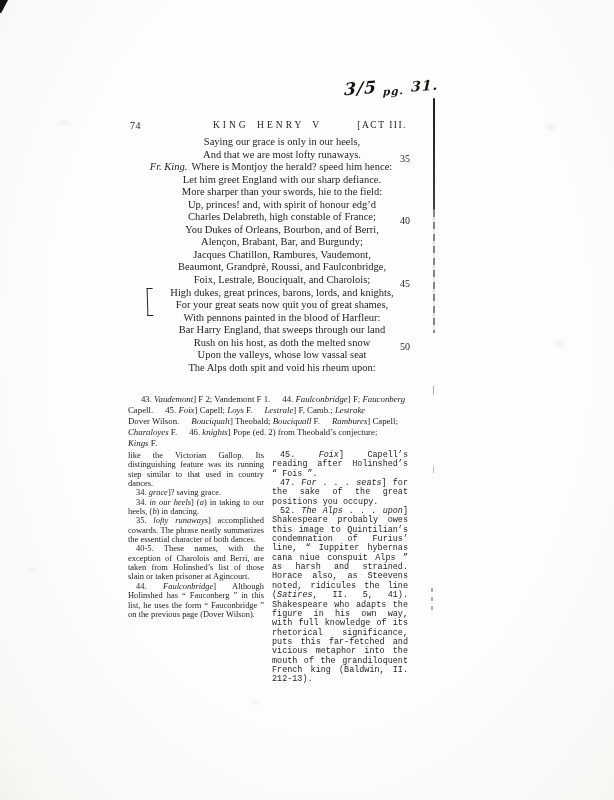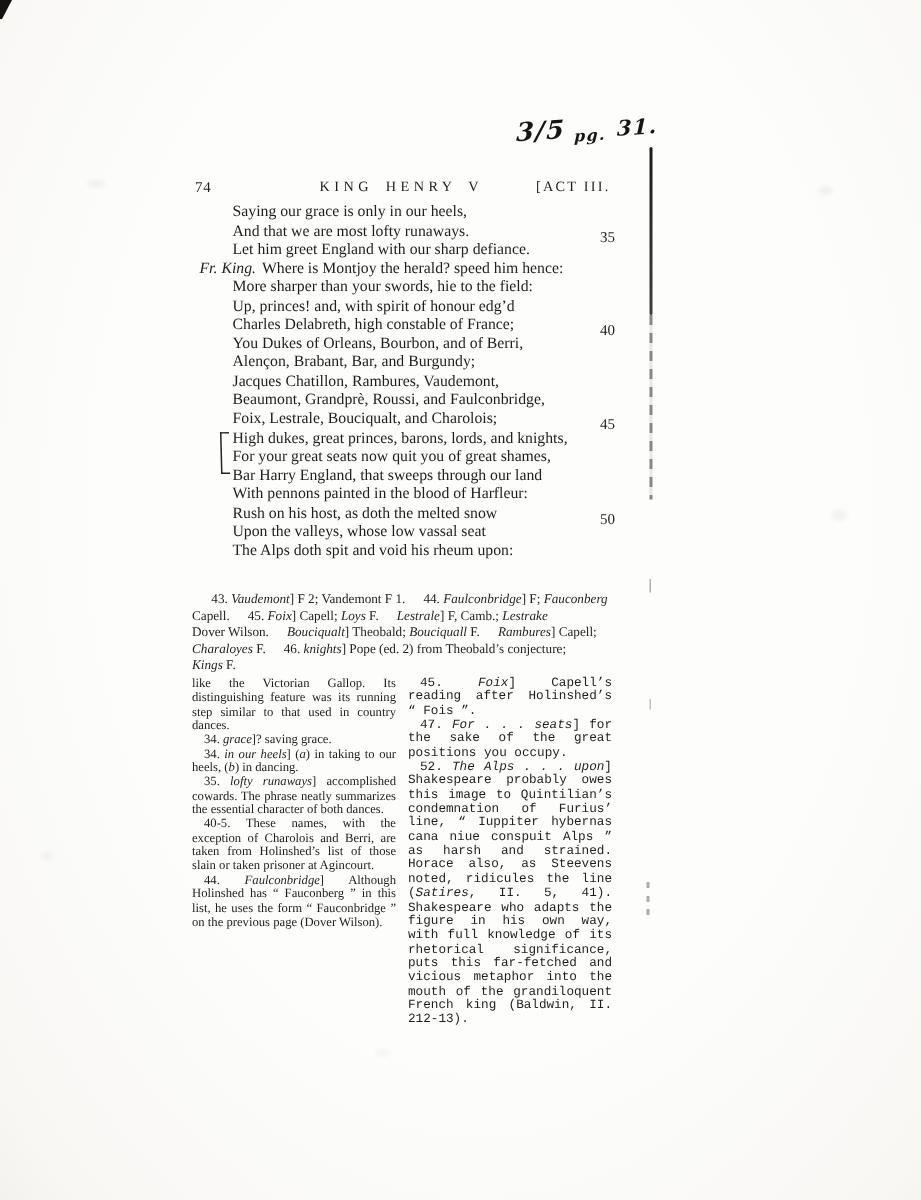--- a/index.html
+++ b/index.html
@@ -39,21 +39,21 @@
   .hw-pg{font-size:10.5px;font-weight:bold;position:relative;top:3px;left:1px;letter-spacing:1px;}
   .hw-num{font-size:14px;font-weight:bold;position:relative;top:1px;left:3px;letter-spacing:1px;}
   
   .header{position:absolute;left:128px;top:120px;width:279px;height:13px;font-size:10px;}
   .pagenum{position:absolute;left:2px;top:0;letter-spacing:.5px;}
   .running-title{position:absolute;left:0;right:0;text-align:center;top:0;
     font-size:9.5px;letter-spacing:3px;word-spacing:3px;}
   .act-label{position:absolute;right:0;top:0;font-size:9.5px;letter-spacing:1.5px;}
   
   .verse{position:absolute;left:133px;top:136px;width:276px;font-size:10.5px;}
-  .verse-line{position:relative;height:12.55px;line-height:12.55px;white-space:nowrap;padding-left:22px;}
+  .verse-line{position:relative;height:12.55px;line-height:12.55px;white-space:nowrap;padding-left:22px;text-align:center;}
   .verse-line.speech{padding-left:0;}
   .prefix{font-style:italic;padding-right:4px;}
   .line-num{position:absolute;right:-1px;top:4px;font-size:10px;}
   
   .hw-bracket{position:absolute;left:147px;top:288px;width:5px;height:26px;
     border-left:1.7px solid #26231f;border-top:1.4px solid #26231f;border-bottom:1.4px solid #26231f;
     transform:rotate(-1.5deg);}
   
   .collation{position:absolute;left:128px;top:394px;width:281px;font-size:8.8px;line-height:10.9px;}
   .cl{white-space:nowrap;}
@@ -94,34 +94,34 @@
 
   <div class="header">
     <span class="pagenum">74</span>
     <span class="running-title">KING HENRY V</span>
     <span class="act-label">[ACT III.</span>
   </div>
 
   <div class="verse" id="verse">
       <div class="verse-line"><span>Saying our grace is only in our heels,</span></div>
       <div class="verse-line"><span>And that we are most lofty runaways.</span><span class="line-num">35</span></div>
+      <div class="verse-line speech"><span class="prefix">Fr. King.</span><span>Where is Montjoy the herald? speed him hence:</span></div>
       <div class="verse-line"><span>Let him greet England with our sharp defiance.</span></div>
-      <div class="verse-line speech"><span class="prefix">Fr. King.</span><span>Where is Montjoy the herald? speed him hence:</span></div>
       <div class="verse-line"><span>More sharper than your swords, hie to the field:</span></div>
       <div class="verse-line"><span>Up, princes! and, with spirit of honour edg’d</span></div>
       <div class="verse-line"><span>Charles Delabreth, high constable of France;</span><span class="line-num">40</span></div>
       <div class="verse-line"><span>You Dukes of Orleans, Bourbon, and of Berri,</span></div>
       <div class="verse-line"><span>Alençon, Brabant, Bar, and Burgundy;</span></div>
       <div class="verse-line"><span>Jacques Chatillon, Rambures, Vaudemont,</span></div>
       <div class="verse-line"><span>Beaumont, Grandprè, Roussi, and Faulconbridge,</span></div>
       <div class="verse-line"><span>Foix, Lestrale, Bouciqualt, and Charolois;</span><span class="line-num">45</span></div>
       <div class="verse-line"><span>High dukes, great princes, barons, lords, and knights,</span></div>
       <div class="verse-line"><span>For your great seats now quit you of great shames,</span></div>
+      <div class="verse-line"><span>With pennons painted in the blood of Harfleur:</span></div>
       <div class="verse-line"><span>Bar Harry England, that sweeps through our land</span></div>
-      <div class="verse-line"><span>With pennons painted in the blood of Harfleur:</span></div>
       <div class="verse-line"><span>Rush on his host, as doth the melted snow</span><span class="line-num">50</span></div>
       <div class="verse-line"><span>Upon the valleys, whose low vassal seat</span></div>
       <div class="verse-line"><span>The Alps doth spit and void his rheum upon:</span></div>
     </div>
 
   <div class="hw-bracket"></div>
 
   <div class="collation" id="collation">
       <div class="cl first"><span>43. </span><span class="it">Vaudemont</span><span>] F 2; Vandemont F 1.</span><span class="gap"></span><span>44. </span><span class="it">Faulconbridge</span><span>] F; </span><span class="it">Fauconberg</span></div>
       <div class="cl"><span>Capell.</span><span class="gap"></span><span>45. </span><span class="it">Foix</span><span>] Capell; </span><span class="it">Loys</span><span> F.</span><span class="gap"></span><span class="it">Lestrale</span><span>] F, Camb.; </span><span class="it">Lestrake</span></div>

